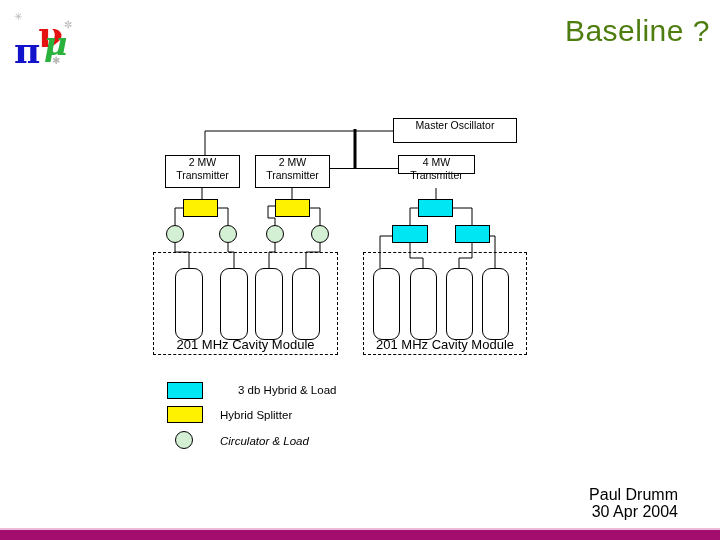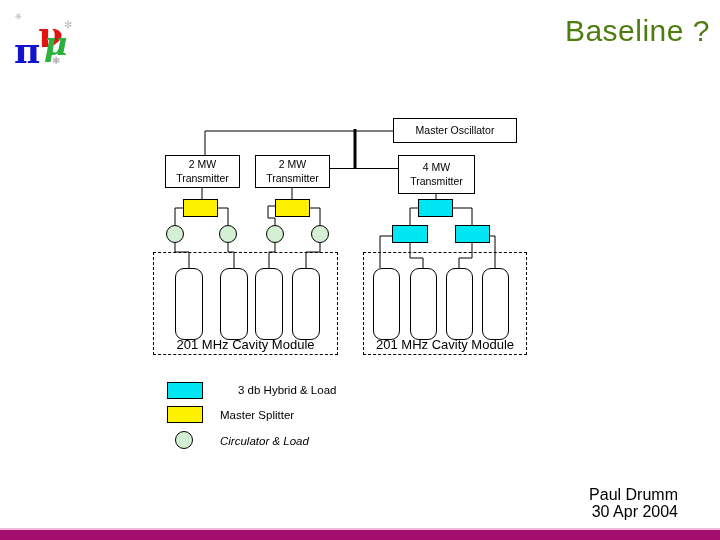--- a/index.html
+++ b/index.html
@@ -15,21 +15,21 @@
   .logo{position:absolute;left:12px;top:10px;width:72px;height:62px;}
   .logo span{position:absolute;font-weight:bold;line-height:1;}
   .logo .nu{left:26px;top:6px;font-size:36px;color:#e51212;font-family:"DejaVu Serif",serif;}
   .logo .pi{left:2px;top:22px;font-size:36px;color:#1313cc;font-family:"DejaVu Serif",serif;}
   .logo .mu{left:32px;top:18px;font-size:32px;color:#2ab23c;font-style:italic;font-family:"DejaVu Serif",serif;}
   .logo .scribble{color:#9a9a9a;font-weight:normal;font-size:10px;opacity:.7;}
   .logo .s1{left:2px;top:2px;} .logo .s2{left:52px;top:10px;} .logo .s3{left:40px;top:46px;}
   
   .dbox{
     position:absolute;background:#fff;border:1px solid #000;box-sizing:border-box;
-    display:flex;align-items:center;justify-content:center;flex-direction:column;
+    display:flex;align-items:center;flex-direction:column;
     font-size:10.5px;color:#000;text-align:center;line-height:1.25;z-index:2;
   }
   .fill-yellow{background:#fff200;}
   .fill-cyan{background:#00e6f2;}
   .circ{
     position:absolute;width:18px;height:18px;border:1px solid #000;border-radius:50%;
     background:#d4f0d4;box-sizing:border-box;z-index:2;
   }
   .cavity{
     position:absolute;width:28px;height:72px;border:1px solid #000;border-radius:9px;
@@ -108,21 +108,21 @@
   </div>
 
   <div class="dbox" style="left:165px;top:155px;width:75px;height:33px;">
     <span>2 MW</span>
     <span>Transmitter</span>
   </div>
   <div class="dbox" style="left:255px;top:155px;width:75px;height:33px;">
     <span>2 MW</span>
     <span>Transmitter</span>
   </div>
-  <div class="dbox" style="left:398px;top:155px;width:77px;height:39px;">
+  <div class="dbox" style="left:398px;top:155px;width:77px;height:19px;">
     <span>4 MW</span>
     <span>Transmitter</span>
   </div>
 
   <div class="dbox fill-yellow" style="left:183px;top:199px;width:35px;height:18px;"></div>
   <div class="dbox fill-yellow" style="left:275px;top:199px;width:35px;height:18px;"></div>
 
   <div class="dbox fill-cyan" style="left:418px;top:199px;width:35px;height:18px;"></div>
   <div class="dbox fill-cyan" style="left:392px;top:225px;width:36px;height:18px;"></div>
   <div class="dbox fill-cyan" style="left:455px;top:225px;width:35px;height:18px;"></div>
@@ -145,21 +145,21 @@
   </div>
   <div class="cavity" style="left:373px;top:268px;width:27px;"></div>
   <div class="cavity" style="left:410px;top:268px;width:27px;"></div>
   <div class="cavity" style="left:446px;top:268px;width:27px;"></div>
   <div class="cavity" style="left:482px;top:268px;width:27px;"></div>
 
   <div class="legend-swatch fill-cyan" style="left:167px;top:382px;width:36px;height:17px;"></div>
   <div class="legend-label" style="left:220px;top:384px;margin-left:18px;">3 db Hybrid &amp; Load</div>
 
   <div class="legend-swatch fill-yellow" style="left:167px;top:406px;width:36px;height:17px;"></div>
-  <div class="legend-label" style="left:220px;top:409px;">Master Splitter</div>
+  <div class="legend-label" style="left:220px;top:409px;">Hybrid Splitter</div>
 
   <div class="circ" style="left:175px;top:431px;"></div>
   <div class="legend-label" style="left:220px;top:435px;font-style:italic;">Circulator &amp; Load</div>
 
   <div class="footer">
     <div>Paul Drumm</div>
     <div>30 Apr 2004</div>
   </div>
   <div class="band-pink"></div>
   <div class="band-magenta"></div>

